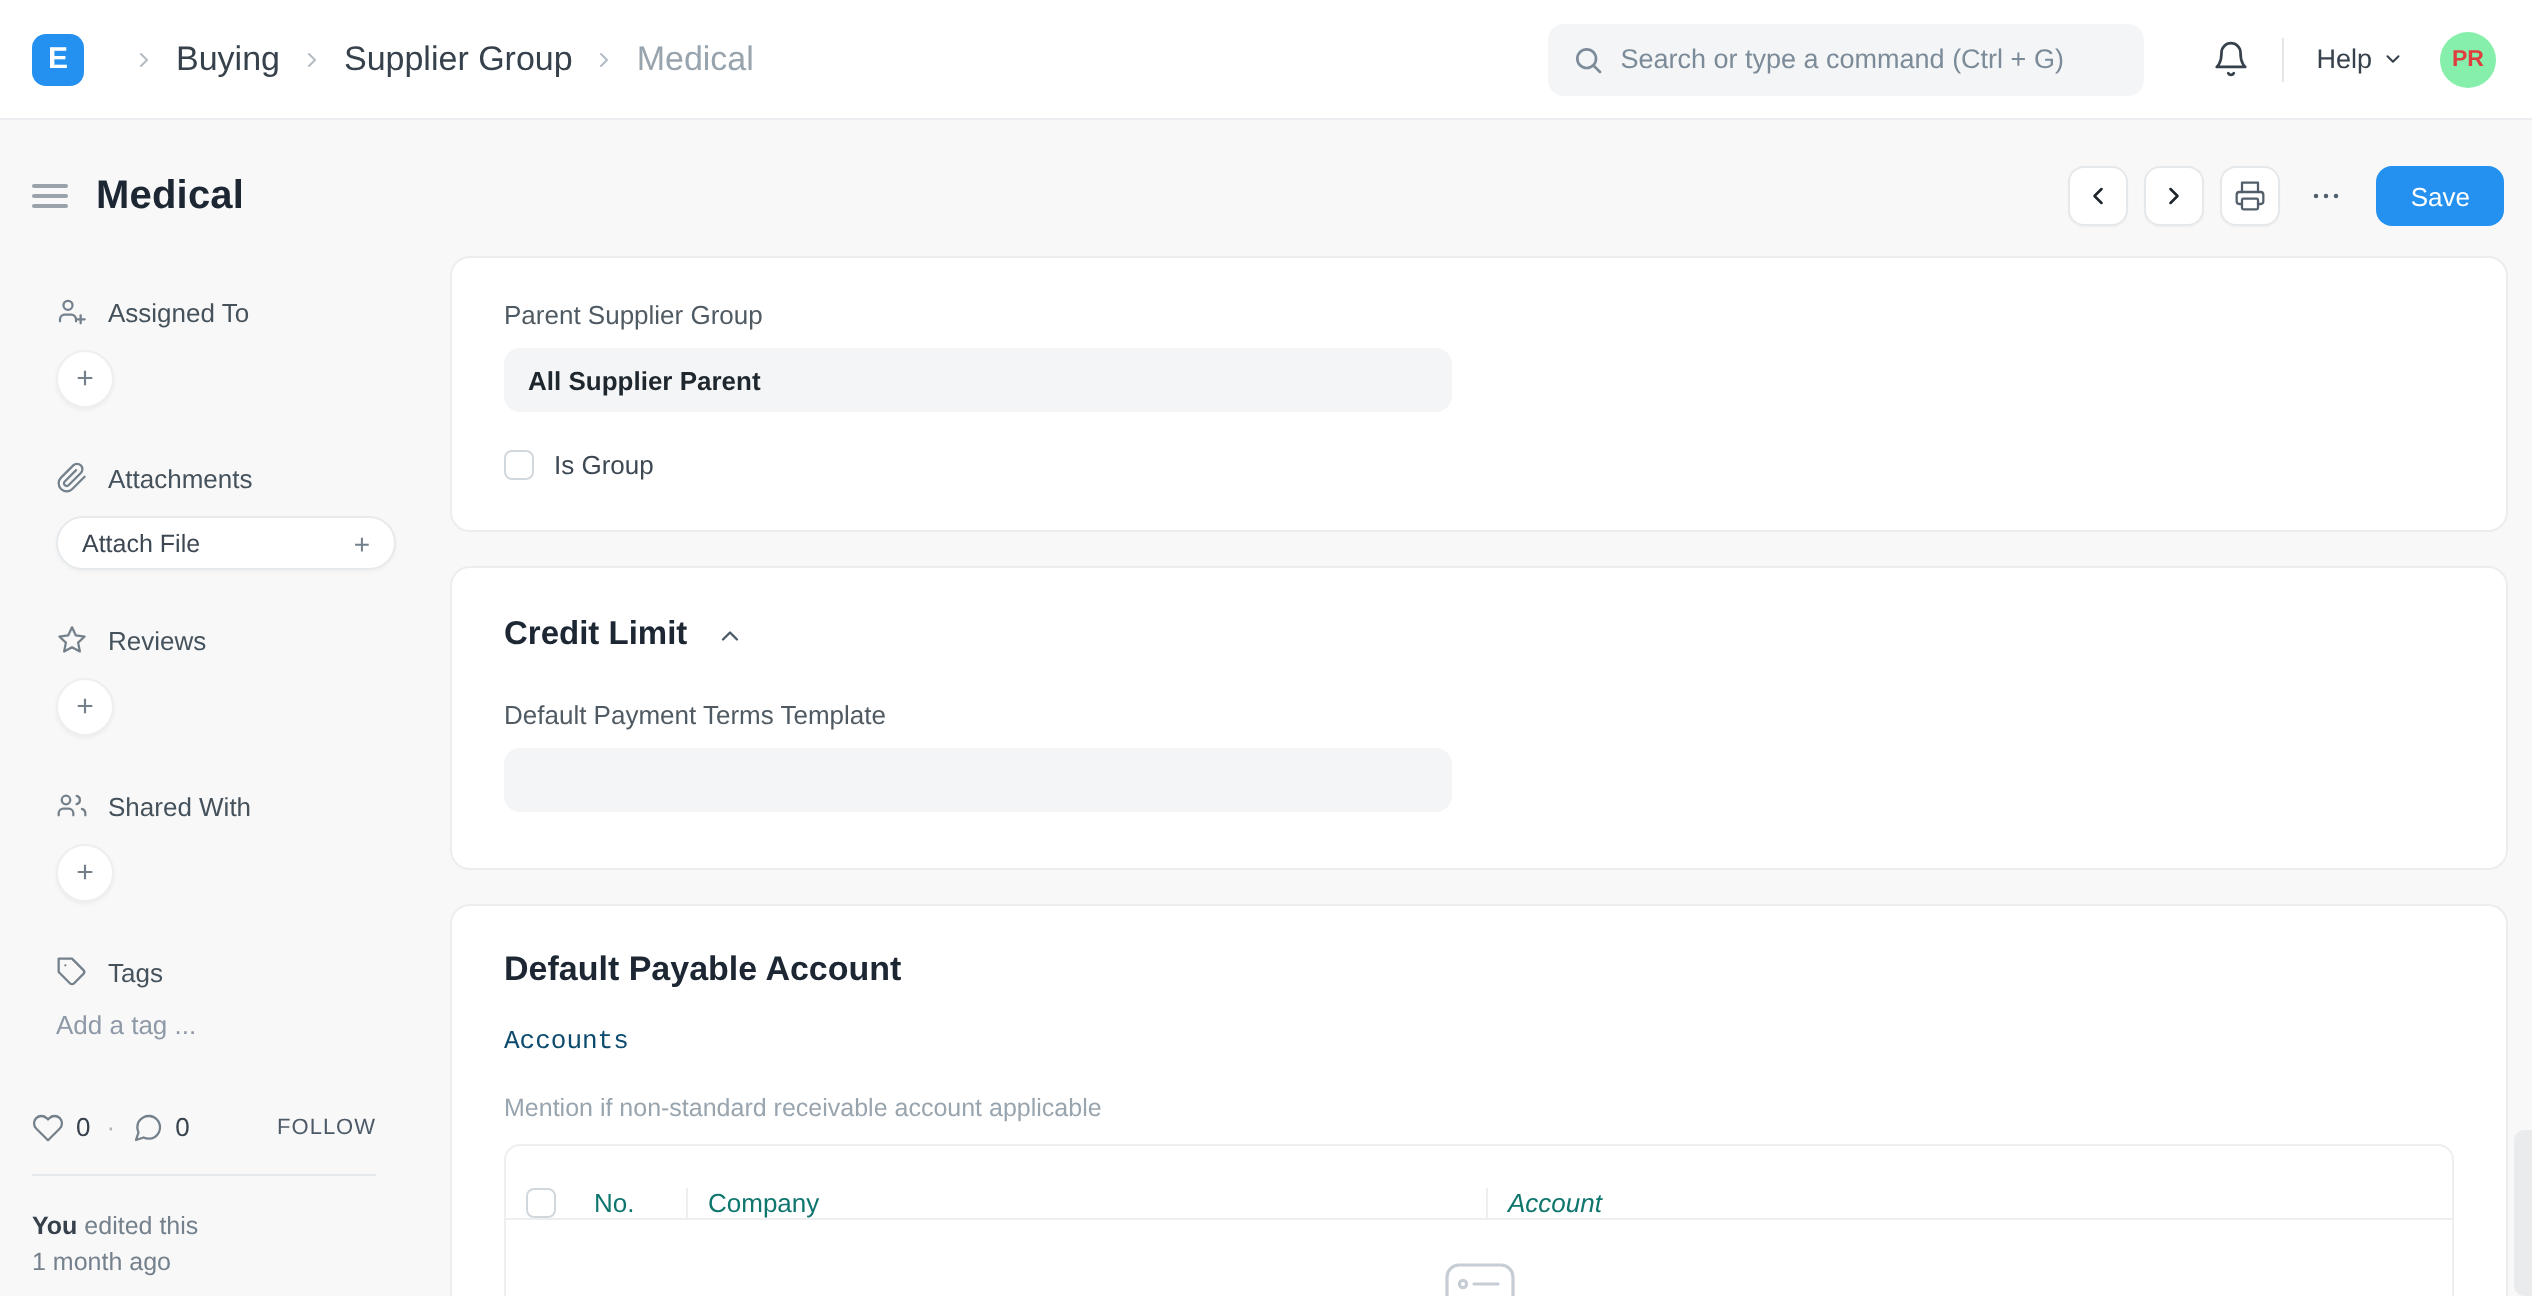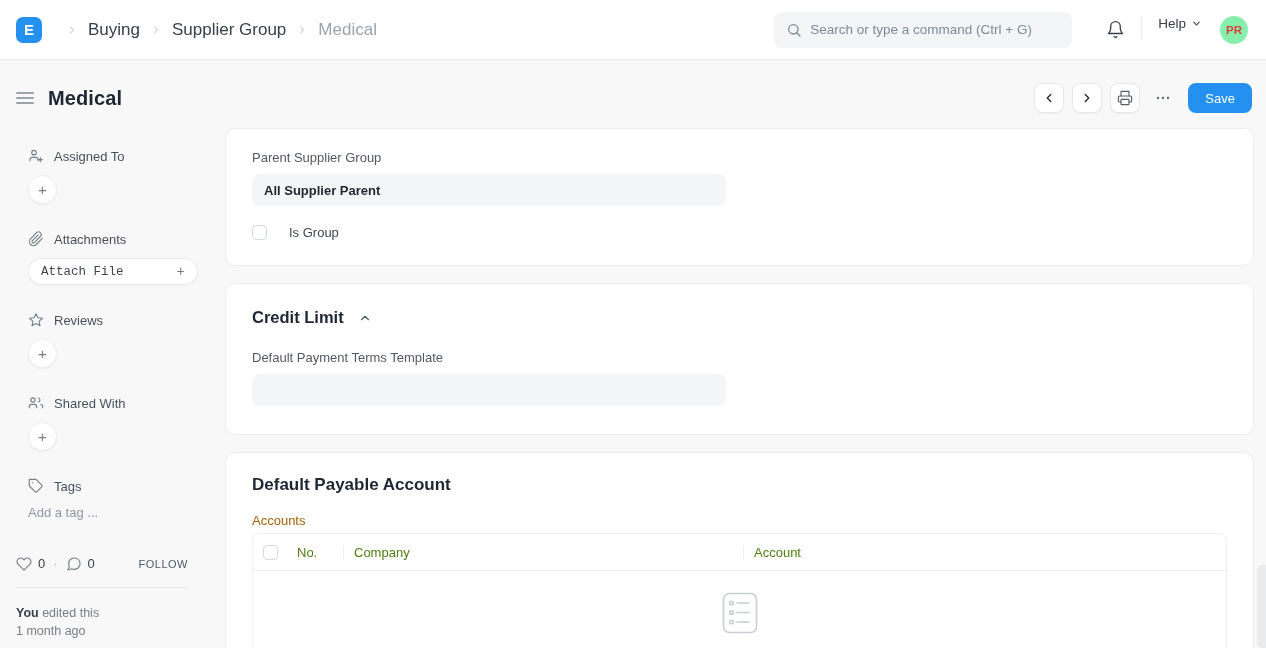--- a/index.html
+++ b/index.html
@@ -20,21 +20,21 @@
   .navbar{height:60px;background:#fff;border-bottom:1px solid var(--border);display:flex;align-items:center;padding:0 18px 0 16px;}
   .logo{width:26px;height:26px;border-radius:7px;background:var(--primary);color:#fff;font-weight:800;font-size:15px;display:flex;align-items:center;justify-content:center;cursor:pointer;}
   .crumbs{display:flex;align-items:center;margin-left:14px;font-size:17px;}
   .crumb{color:#36414c;font-weight:500;text-decoration:none;cursor:pointer;}
   .crumb.current{color:var(--text-light);font-weight:400;cursor:default;}
   .crumb-sep{color:#b3bbc2;margin:0 10px;display:flex;align-items:center;}
   .searchbox{margin-left:auto;position:relative;width:298px;}
   .searchbox input{width:298px;height:36px;border:none;border-radius:8px;background:var(--input-bg);padding:0 12px 0 36px;font-size:13.5px;font-family:inherit;color:#7f1d1d;outline:none;}
   .searchbox input::placeholder{color:#7c8b99;}
   .search-icon{position:absolute;left:12px;top:10px;color:#7c8b99;}
-  .nav-right{display:flex;align-items:flex-start;margin-left:30px;}
+  .nav-right{display:flex;align-items:center;margin-left:30px;}
   .icon-btn{background:none;border:none;cursor:pointer;color:#36414c;display:flex;align-items:center;padding:4px;}
   .nav-divider{width:1px;height:22px;background:#e3e7ea;margin:0 16px 0 12px;}
   .help{display:flex;align-items:center;gap:5px;font-size:13.5px;color:#36414c;cursor:pointer;background:none;border:none;font-family:inherit;}
   .avatar{width:28px;height:28px;border-radius:50%;background:#86efac;color:#e03e3e;font-size:11.5px;font-weight:600;display:flex;align-items:center;justify-content:center;margin-left:18px;cursor:pointer;}
 
   
   .page-head{display:flex;align-items:center;justify-content:space-between;padding:23px 14px 15px 16px;}
   .head-left{display:flex;align-items:center;gap:14px;}
   .burger{display:flex;flex-direction:column;gap:3px;cursor:pointer;padding:3px 0;}
   .burger span{display:block;width:18px;height:2px;border-radius:1px;background:#9aa3ab;}
@@ -48,58 +48,58 @@
   .content{display:flex;align-items:stretch;height:520px;}
   .sidebar{width:225px;padding:20px 0 0 28px;position:relative;flex-shrink:0;}
   .main{flex:1;margin-right:12px;}
 
   
   .side-label{display:flex;align-items:center;gap:10px;font-size:13px;color:var(--text-mid);font-weight:500;}
   .side-label .sicon{color:var(--text-gray);display:flex;}
   .side-gap{height:11px;}
   .side-section{margin-bottom:27px;}
   .plus-circle{width:29px;height:29px;border-radius:50%;background:#fff;border:1px solid #edeff1;box-shadow:0 1px 2px rgba(0,0,0,.05);display:flex;align-items:center;justify-content:center;color:var(--text-gray);cursor:pointer;font-size:15px;}
-  .attach-btn{width:170px;height:27px;border-radius:14px;border:1px solid #e7eaed;background:#fff;box-shadow:0 1px 2px rgba(0,0,0,.04);display:flex;align-items:center;justify-content:space-between;padding:0 12px;font-size:12.5px;color:#3d4852;font-family:Liberation Mono, monospace;cursor:pointer;gap:28px;}
+  .attach-btn{width:170px;height:27px;border-radius:14px;border:1px solid #e7eaed;background:#fff;box-shadow:0 1px 2px rgba(0,0,0,.04);display:flex;align-items:center;justify-content:space-between;padding:0 12px;font-size:12.5px;color:#3d4852;font-family:Liberation Sans, sans-serif;cursor:pointer;gap:28px;}
   .attach-btn .plus{color:var(--text-gray);font-size:14px;}
   .add-tag{font-size:13px;color:#8d99a6;cursor:text;}
   .side-bottom{position:absolute;left:16px;bottom:8px;width:172px;}
   .likes-row{display:flex;align-items:center;font-size:13px;color:#36414c;}
   .likes-row .cnt{margin-left:6px;}
   .dot-sep{color:#aeb6bd;margin:0 8px;}
   .likeicon{color:var(--text-gray);display:flex;cursor:pointer;}
   .follow{margin-left:auto;background:none;border:none;font-family:inherit;font-size:11px;font-weight:500;letter-spacing:.5px;color:#4c5a67;cursor:pointer;}
   .side-hr{height:1px;background:#e6e9eb;margin:15px 0 16px;}
   .edited{font-size:12.5px;color:var(--text-gray);line-height:1.45;}
   .edited b{color:#36414c;font-weight:600;}
 
   
   .card{background:#fff;border:1px solid #ededf0;border-radius:10px;margin-bottom:17px;}
   .card.c1{padding:21px 26px 25px;}
   .card.c2{padding:24px 26px 28px;}
   .card.c3{padding:22px 26px 0;border-bottom:none;border-radius:10px 10px 0 0;height:210px;}
   .field-label{font-size:13px;color:#505a62;margin-bottom:9px;}
   .field-input{width:474px;height:32px;background:var(--input-bg);border-radius:8px;display:flex;align-items:center;padding:0 12px;font-size:13px;font-weight:600;color:#1f272e;cursor:text;}
   .field-input.empty{font-weight:400;}
-  .check-row{display:flex;align-items:center;gap:22px;margin-top:19px;}
+  .check-row{display:flex;align-items:center;gap:10px;margin-top:19px;}
   .checkbox{width:15px;height:15px;border:1px solid #d1d8dd;border-radius:4px;background:#fff;cursor:pointer;flex-shrink:0;}
   .check-label{font-size:13px;color:#3d4852;}
   .section-title-row{display:flex;align-items:center;gap:12px;margin-bottom:23px;}
   .section-title{font-size:16.5px;font-weight:700;color:#1d2733;}
   .collapse-btn{background:none;border:none;color:#4c5a67;cursor:pointer;display:flex;padding:2px;}
 
   
-  .acc-label{font-size:13px;color:#a16207;margin-bottom:5px;}
+  .acc-label{font-size:13px;color:#0c4a6e;margin-bottom:19px;font-family:Liberation Mono, monospace;}
   .acc-desc{font-size:12.5px;color:#98a4ae;margin-bottom:11px;}
   .grid{border:1px solid #eceef0;border-radius:8px 8px 0 0;background:#fff;}
-  .grid-head{display:flex;height:37px;align-items:center;border-bottom:1px solid #eceef0;font-size:13px;color:#4d7c0f;}
+  .grid-head{display:flex;height:37px;align-items:flex-end;border-bottom:1px solid #eceef0;font-size:13px;color:#0f766e;}
   .gcell{display:flex;align-items:center;padding:0 10px;}
   .gcell.chk{width:34px;justify-content:center;padding:0;}
   .gcell.no{width:56px;}
   .gcell.company{width:400px;border-left:1px solid #eceef0;}
-  .gcell.account{width:404px;border-left:1px solid #eceef0;}
+  .gcell.account{width:404px;border-left:1px solid #eceef0;font-style:italic;}
   .gcell.tail{flex:1;border-left:1px solid #eceef0;}
   .grid-empty{height:120px;display:flex;justify-content:center;padding-top:21px;color:#c6cdd4;}
 
   .scroll-strip{position:absolute;right:0;top:565px;width:9px;height:83px;background:#e9ebed;border-radius:5px 0 0 5px;}
   svg{display:block;}
 </style>
 </head>
 <body>
 
 <div class="app">
@@ -326,20 +326,21 @@
             </span>
           </button>
         </div>
         <div class="field-label">Default Payment Terms Template</div>
         <div class="field-input empty"></div>
       </section>
 
       <section class="card c3">
         <h2 class="section-title" style="font-size:17px;margin-bottom:18px;">Default Payable Account</h2>
         <div class="acc-label">Accounts</div>
+        <div class="acc-desc">Mention if non-standard receivable account applicable</div>
 
         <div class="grid">
           <div class="grid-head">
             <div class="gcell chk">
               <span class="checkbox"></span>
             </div>
             <div class="gcell no">No.</div>
             <div class="gcell company">Company</div>
             <div class="gcell account">Account</div>
             <div class="gcell tail"></div>

